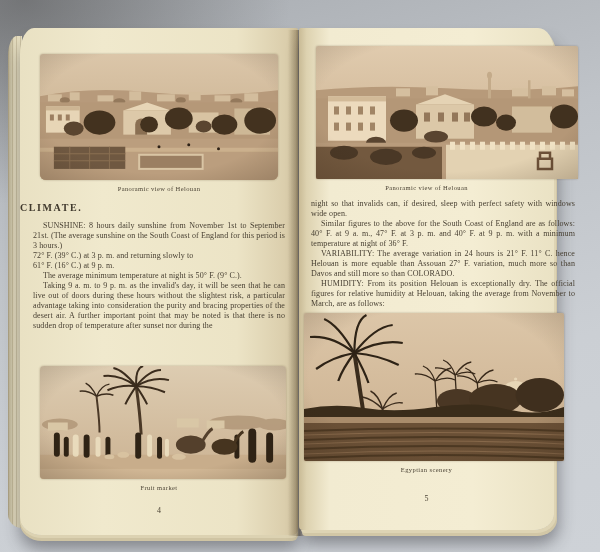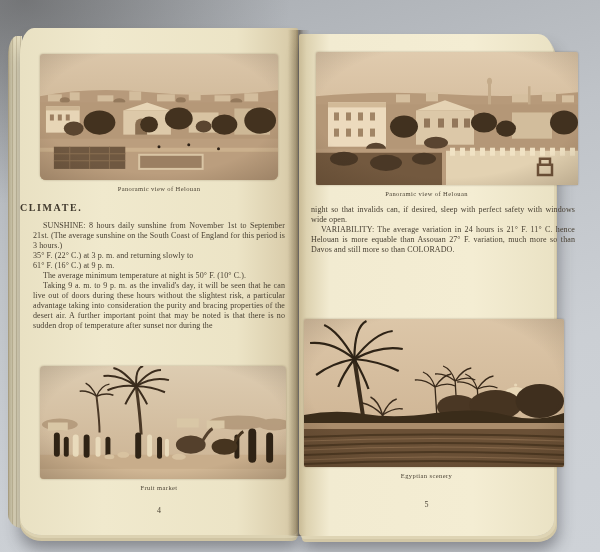--- a/index.html
+++ b/index.html
@@ -13,21 +13,21 @@
   .scene{position:absolute;inset:0}
   
   .page{position:absolute;color:#463e31}
   .left-page{
     left:20px;top:28px;width:278px;height:507px;
     background:linear-gradient(to right,#e9e1c3,#f0e9cd 30%,#ece4c6 78%,#dacdab 96%,#c9bb96);
     border-radius:14px 2px 6px 22px / 26px 2px 6px 18px;
     box-shadow:0 3px 0 #dcd2b2, 0 6px 0 #cfc4a3, 0 14px 16px rgba(45,45,52,.45);
   }
   .right-page{
-    left:299px;top:34px;width:255px;height:502px;
+    left:299px;top:28px;width:255px;height:502px;
     background:linear-gradient(to right,#c9bb96 0,#ddd2b0 3%,#f2ebd1 12%,#f4edd3 68%,#eae2c4 100%);
     border-radius:2px 16px 20px 4px / 2px 24px 16px 4px;
     box-shadow:2px 3px 0 #ded4b4, 3px 6px 0 #d2c7a6, 4px 14px 16px rgba(45,45,52,.45);
   }
   .fore-edge{
     position:absolute;left:8px;top:36px;width:14px;height:492px;
     background:
       repeating-linear-gradient(to right, rgba(140,125,90,.28) 0 1px, rgba(0,0,0,0) 1px 4px),
       linear-gradient(to right,#b6ad90,#e3dbbd 45%,#eae2c4);
     border-radius:9px 0 0 14px / 20px 0 0 14px;
@@ -138,23 +138,23 @@
           </g>
         <rect width="240" height="125" fill="url(#vigA)"></rect>
       </svg>
     </figure>
     <figcaption class="caption cap-a">Panoramic view of Helouan</figcaption>
 
     <h1 class="heading">CLIMATE.</h1>
 
     <div class="text-block lt-text">
       <p class="para">SUNSHINE: 8 hours daily sunshine from November 1st to September 21st. (The average sunshine on the South Coast of England for this period is 3 hours.)</p>
-      <p class="para no-indent">35° F. (22° C.) at 3 p. m. and returning slowly to</p>
+      <p class="para no-indent">72° F. (39° C.) at 3 p. m. and returning slowly to</p>
       <p class="para no-indent">61° F. (16° C.) at 9 p. m.</p>
-      <p class="para">The average minimum temperature at night is 50° F. (10° C.).</p>
+      <p class="para">The average minimum temperature at night is 50° F. (9° C.).</p>
       <p class="para">Taking 9 a. m. to 9 p. m. as the invalid's day, it will be seen that he can live out of doors during these hours without the slightest risk, a particular advantage taking into consideration the purity and bracing properties of the desert air. A further important point that may be noted is that there is no sudden drop of temperature after sunset nor during the</p>
     </div>
 
     <figure class="photo photo-c">
       <svg viewBox="0 0 248 112" preserveAspectRatio="none" aria-hidden="true">
         <defs>
           <linearGradient id="skyC" x1="0" y1="0" x2="0" y2="1">
             <stop offset="0" stop-color="#ddccb1"></stop>
               <stop offset="1" stop-color="#cbb292"></stop>
           </linearGradient>
@@ -313,21 +313,23 @@
             <rect x="254" y="95" width="5" height="8"></rect>
         </g>
         <path d="M222,112 h14 v10 h-14 z M224,112 v-6 h10 v6" fill="none" stroke="#6d5138" stroke-width="2.5"></path>
         <rect width="262" height="132" fill="url(#vigB)"></rect>
       </svg>
     </figure>
     <figcaption class="caption cap-b">Panoramic view of Helouan</figcaption>
 
     <div class="text-block rt-text">
       <p class="para no-indent">night so that invalids can, if desired, sleep with perfect safety with windows wide open.</p>
+      <p class="para">Similar figures to the above for the South Coast of England are as follows: 40° F. at 9 a. m., 47° F. at 3 p. m. and 40° F. at 9 p. m. with a minimum temperature at night of 36° F.</p>
       <p class="para">VARIABILITY: The average variation in 24 hours is 21° F. 11° C. hence Helouan is more equable than Assouan 27° F. variation, much more so than Davos and still more so than COLORADO.</p>
+      <p class="para">HUMIDITY: From its position Helouan is exceptionally dry. The official figures for relative humidity at Helouan, taking the average from November to March, are as follows:</p>
     </div>
 
     <figure class="photo photo-d">
       <svg viewBox="0 0 258 148" preserveAspectRatio="none" aria-hidden="true">
         <defs>
           <linearGradient id="skyD" x1="0" y1="0" x2="0" y2="1">
             <stop offset="0" stop-color="#dcc6a8"></stop>
               <stop offset="1" stop-color="#cbb08f"></stop>
           </linearGradient>
           <radialGradient id="vigD" cx="0.5" cy="0.45" r="0.8">

